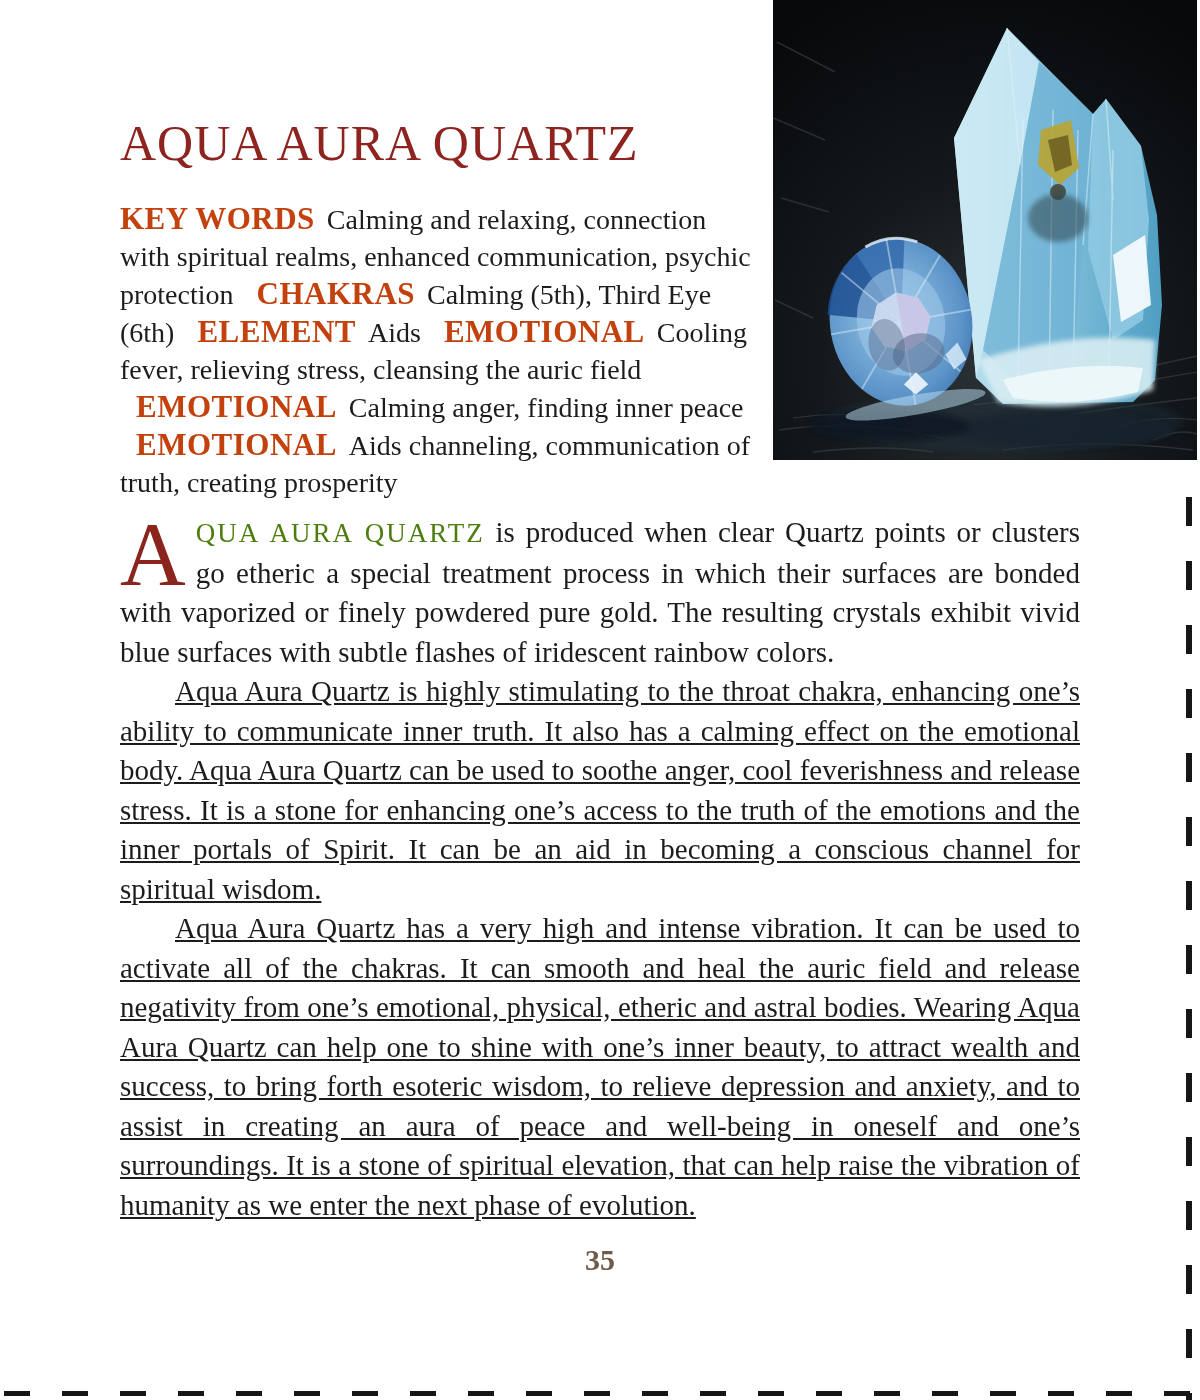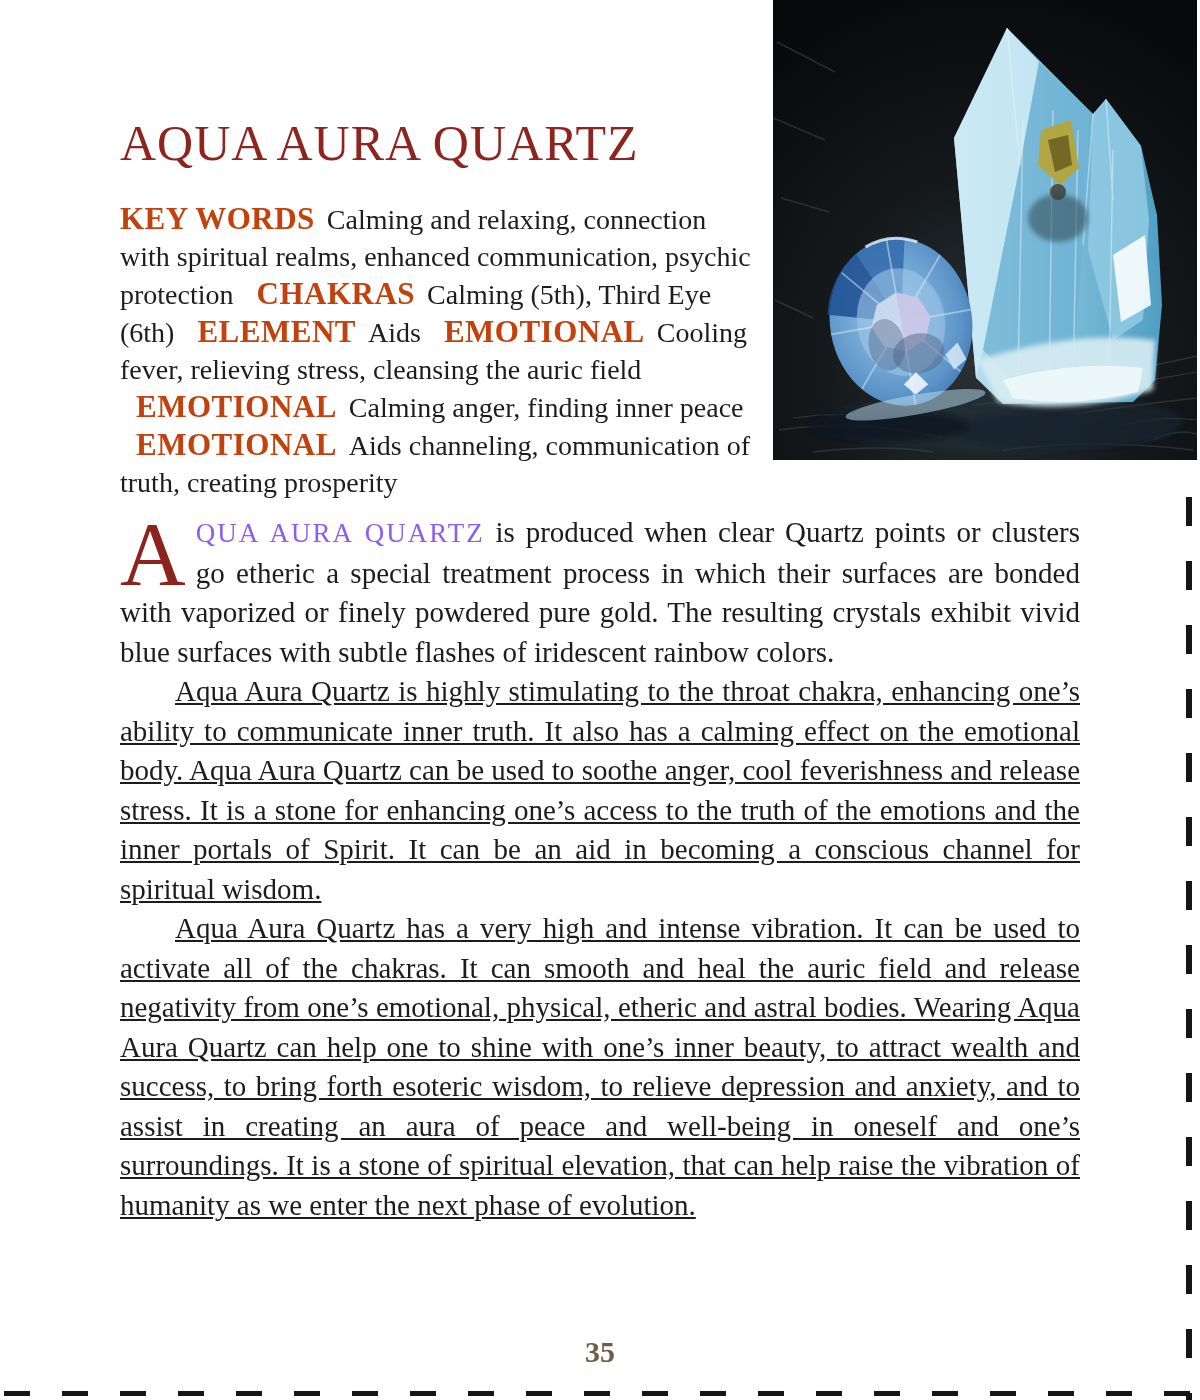--- a/index.html
+++ b/index.html
@@ -38,26 +38,26 @@
     position:absolute; left:120px; top:513px; width:960px;
     font-size:29px; line-height:39.5px; text-align:justify; color:#1c1c1c;
   }
   .bodytext p { margin:0; }
   .para-indent { text-indent:55px;text-decoration:underline; }
   .dropcap {
     float:left; font-size:91px; line-height:77px;
     margin:3px 10px 0 0; color:#8b241d;
   }
   .leadcaps {
-    font-size:27px; letter-spacing:2px; color:#8b5cf6;
+    font-size:27px; letter-spacing:2px; color:#4d7c0f;
   }
 
   
   .pagenum {
-    position:absolute; left:120px; top:1335px; width:960px;
+    position:absolute; left:120px; top:1243px; width:960px;
     text-align:center; font-size:30px; font-weight:700; color:#6d5c48;
   }
 
   
   .edge-right {
     position:absolute; left:1186px; top:497px; width:6px; height:903px;
     background:repeating-linear-gradient(180deg,#161616 0 29px,transparent 29px 64px);
   }
   .edge-bottom {
     position:absolute; left:4px; top:1391px; width:1192px; height:5px;

